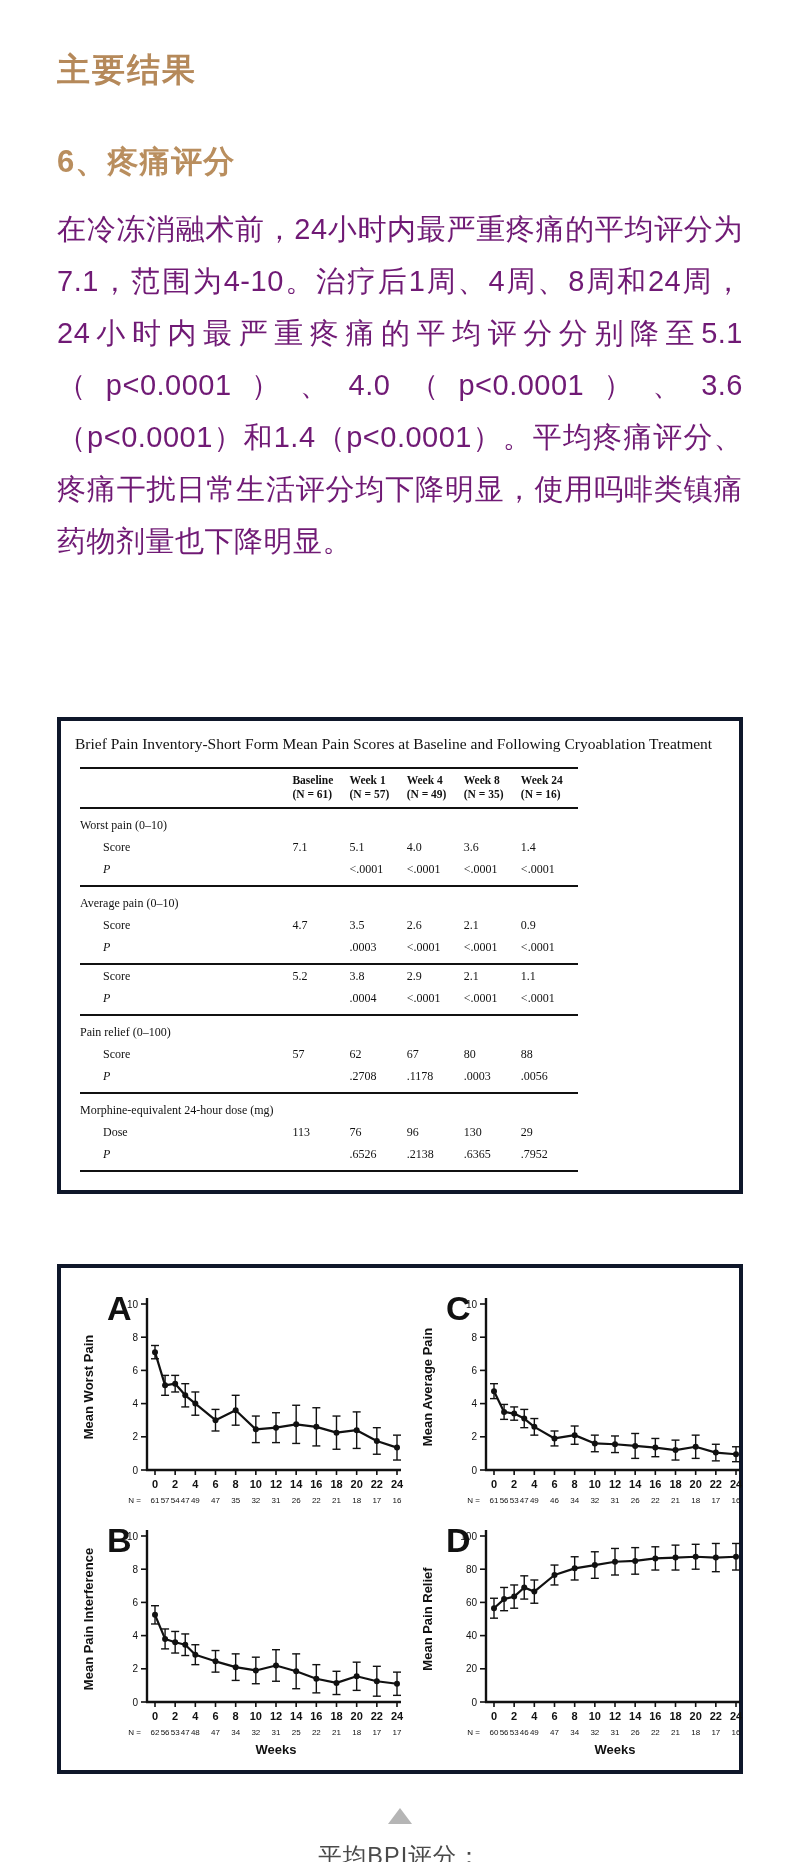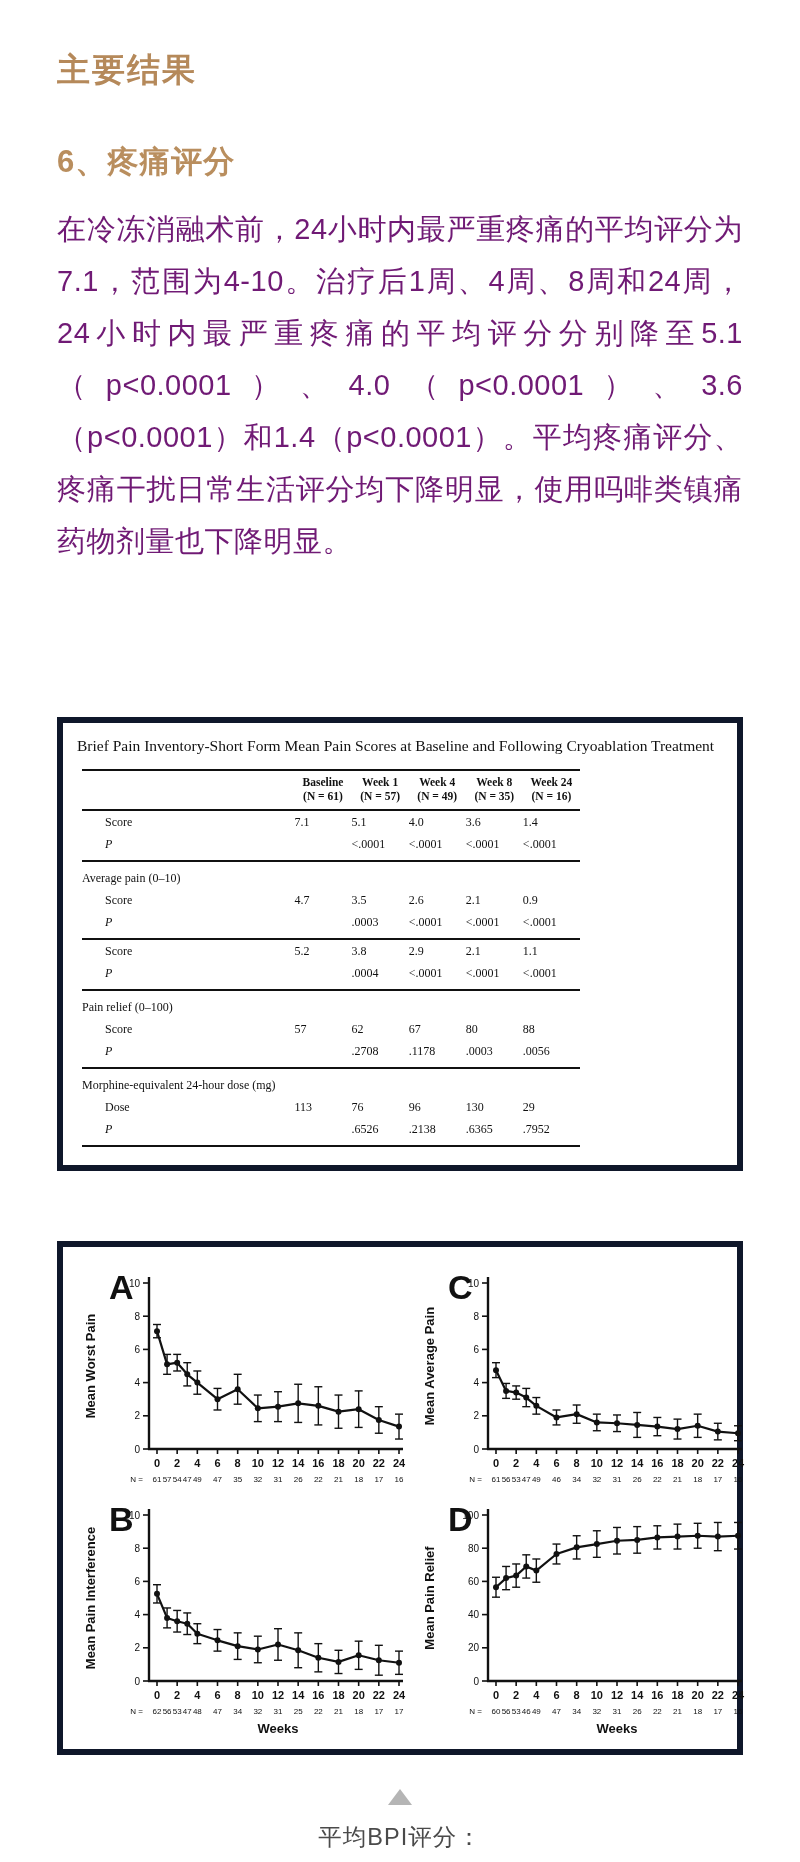--- a/index.html
+++ b/index.html
@@ -3,29 +3,29 @@
 <meta charset="utf-8">
 <style>
   html,body{margin:0;padding:0;background:#ffffff;}
   body{width:800px;min-height:1862px;font-family:"Liberation Sans",sans-serif;color:#2b2b2b;}
   .content{padding:0 57px;}
   .h1{margin:48px 0 0 0;font-size:33px;font-weight:bold;letter-spacing:2px;
       font-family:"Liberation Serif",serif;color:#b5895a;}
   .h2{margin:48px 0 0 0;font-size:31px;font-weight:bold;letter-spacing:1px;color:#b98e5e;}
   .body-par{margin:20px 0 0 0;font-size:29px;line-height:52px;text-align:justify;
       color:#701a75;letter-spacing:.5px;}
-  .card{border:6px solid #0f172a;background:#fff;}
+  .card{border:4px solid #0f172a;background:#fff;}
   .table-card{margin-top:150px;padding:14px 12px 18px 14px;}
   .table-title{font-family:"Liberation Serif",serif;font-size:15.5px;color:#111;}
   table.bpi{border-collapse:collapse;margin:14px 0 0 5px;width:498px;
       font-family:"Liberation Serif",serif;color:#111;table-layout:fixed;}
   table.bpi col.lbl{width:212px;}
   table.bpi col.val{width:57px;}
   table.bpi thead tr{border-top:2.5px solid #111;border-bottom:2.5px solid #111;}
-  table.bpi th{font-weight:bold;font-size:11.5px;line-height:1.2;text-align:center;
+  table.bpi th{font-weight:bold;font-size:11.5px;line-height:1.2;text-align:left;
       vertical-align:top;padding:5px 0 5px 0;}
   table.bpi td{font-size:12px;text-align:left;padding:4px 0 3px 0;}
   table.bpi td.group{padding:9px 0 3px 0;}
   table.bpi td.sub{padding-left:23px;}
   table.bpi .p-lbl{font-style:italic;}
   table.bpi tr.p-row{border-bottom:2.5px solid #111;}
   table.bpi tr.p-row td{padding-bottom:8px;}
   .figure-card{margin-top:70px;padding:10px 0 4px 0;}
   .charts-grid{display:grid;grid-template-columns:339px 339px;justify-content:start;}
   .chart-cell{overflow:visible;}
@@ -75,20 +75,23 @@
               <div>Week 8</div>
               <div>(N = 35)</div>
             </th>
             <th>
               <div>Week 24</div>
               <div>(N = 16)</div>
             </th>
           </tr>
         </thead>
         <tbody>
+          <tr>
+            <td colspan="6" class="group">Worst pain (0–10)</td>
+          </tr>
           <tr>
             <td class="sub">Score</td>
             <td>7.1</td>
             <td>5.1</td>
             <td>4.0</td>
             <td>3.6</td>
             <td>1.4</td>
           </tr>
           <tr class="p-row">
             <td class="sub p-lbl">P</td>

